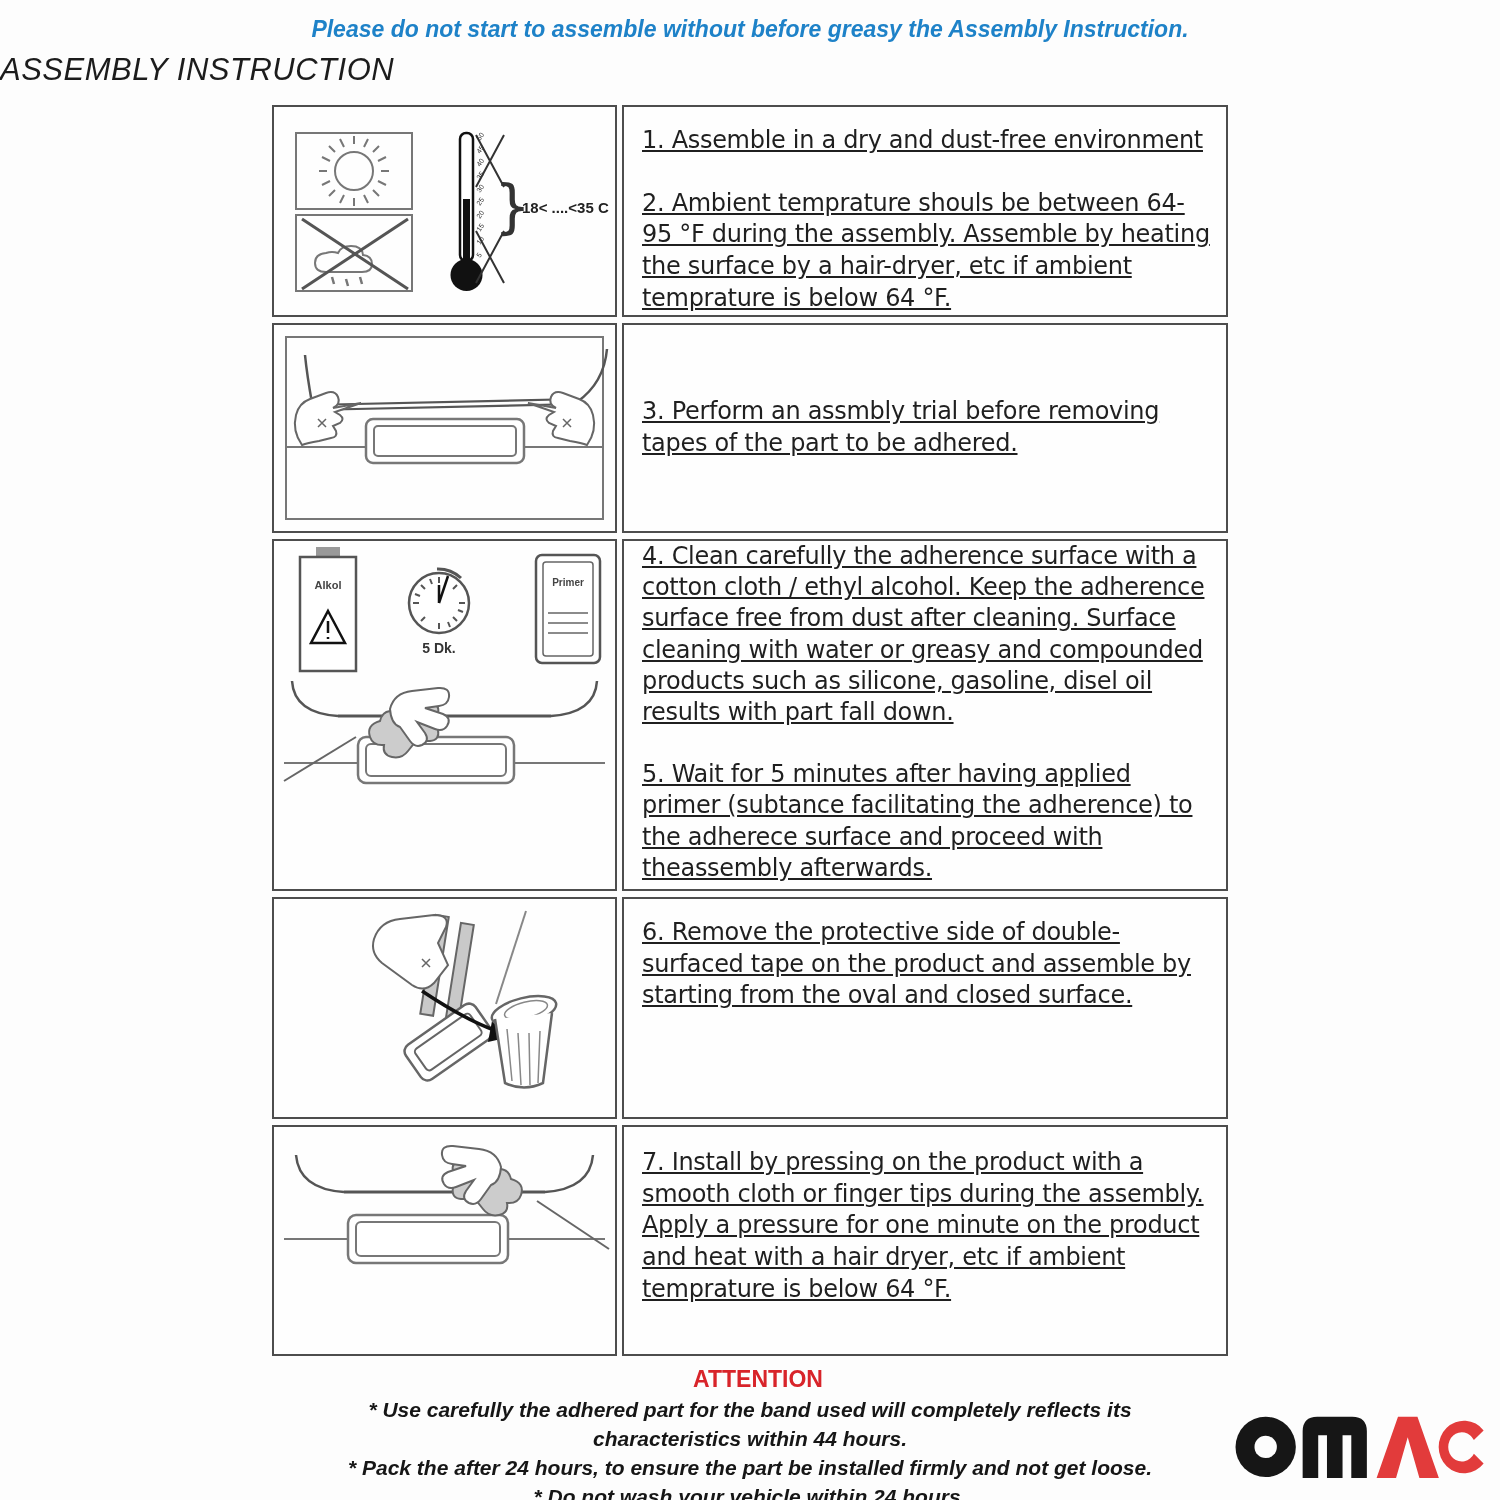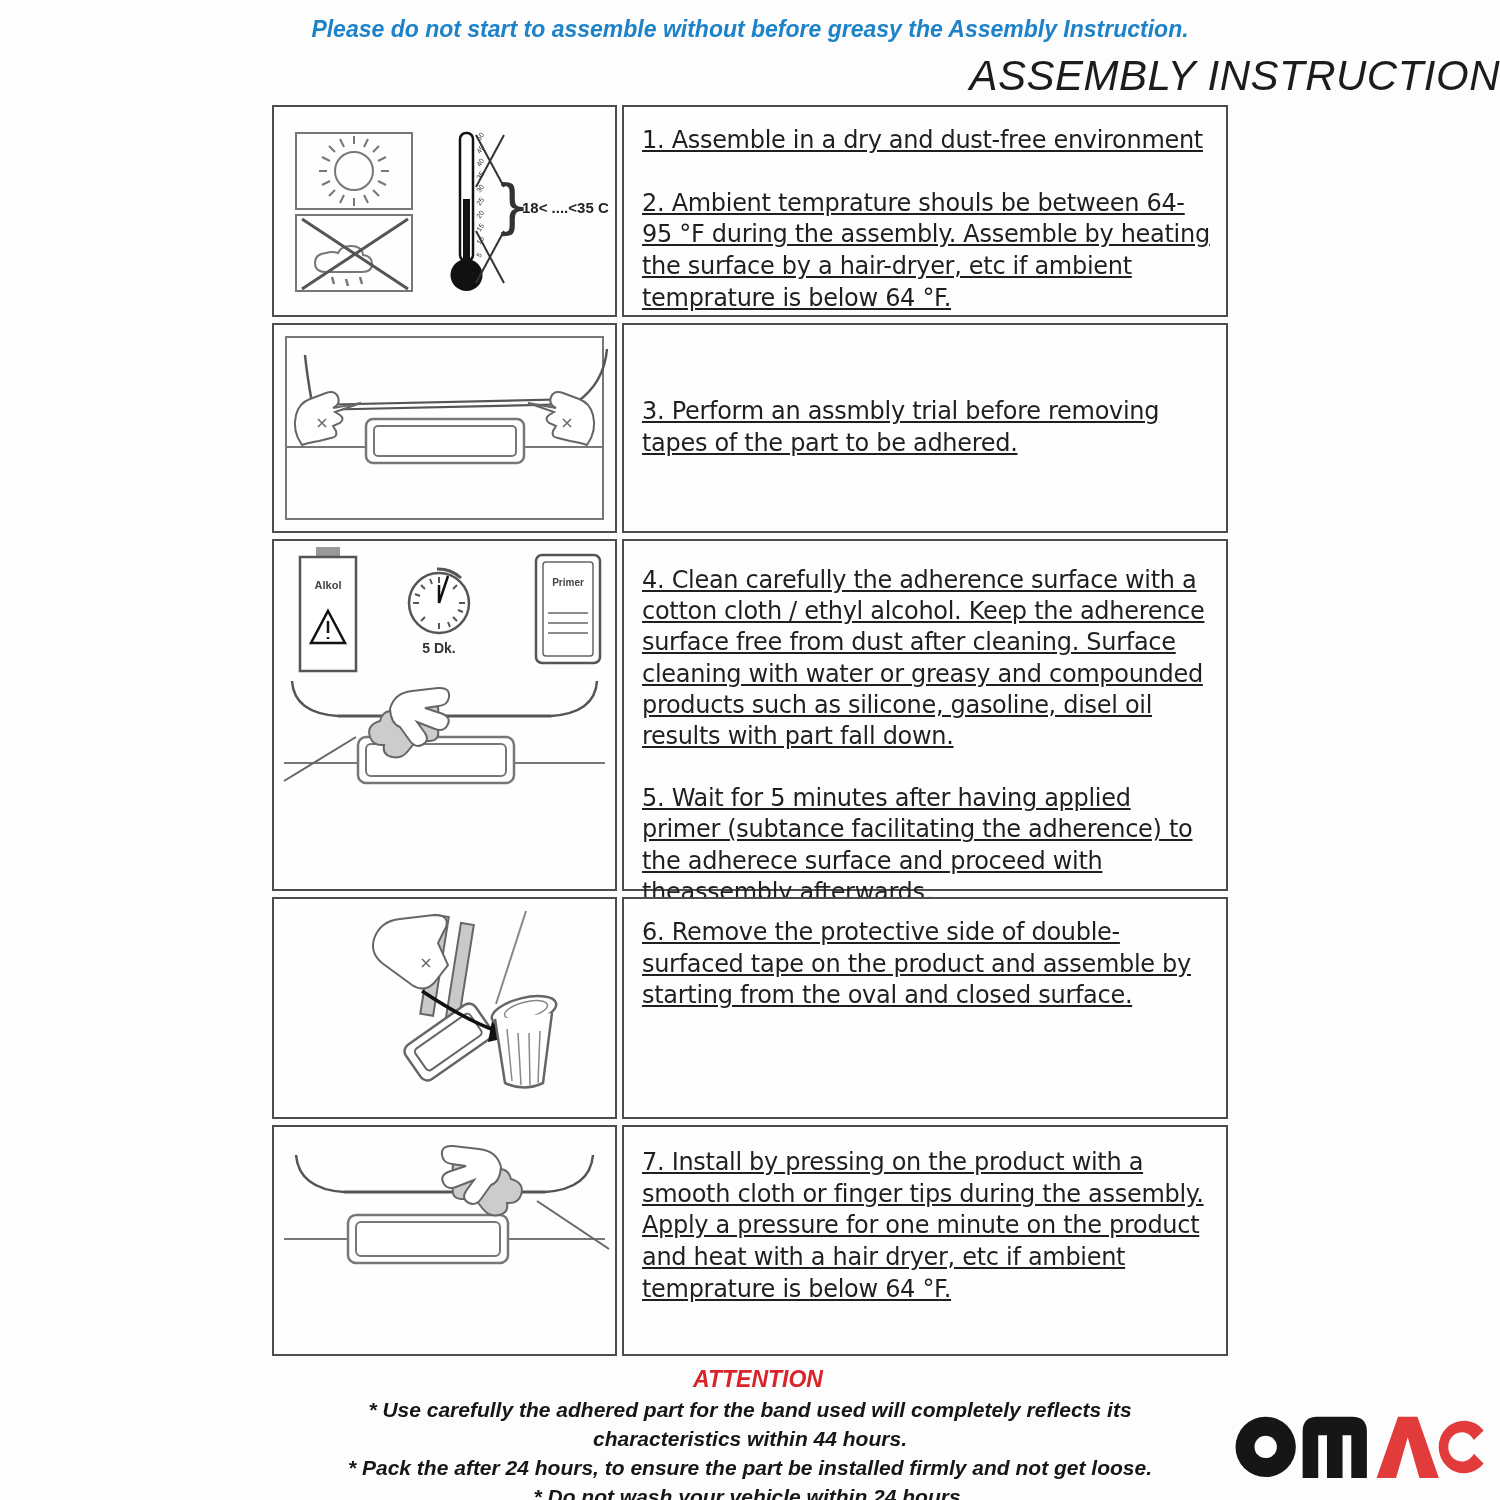--- a/index.html
+++ b/index.html
@@ -1,33 +1,33 @@
 <!DOCTYPE html>
 <html><head>
 <meta charset="utf-8">
 <style>
   html,body{margin:0;padding:0;background:#fff;}
   .page{position:relative;width:1500px;height:1500px;background:#fdfdfd;font-family:"Liberation Sans",sans-serif;overflow:hidden;}
   .notice{position:absolute;top:16px;left:0;width:100%;text-align:center;font-size:23px;font-weight:bold;font-style:italic;color:#1e82c8;}
-  .title{position:absolute;top:52px;left:0;width:100%;text-align:right;font-size:42px;font-style:italic;color:#1c1c1c;letter-spacing:.5px;}
+  .title{position:absolute;top:52px;left:0;width:100%;text-align:left;font-size:31px;font-style:italic;color:#1c1c1c;letter-spacing:.5px;}
   .instructions{position:absolute;left:272px;top:105px;display:flex;flex-direction:column;gap:6px;}
   .irow{display:flex;gap:5px;}
   .cell{box-sizing:border-box;border:2px solid #4d4d4d;background:#fefefe;}
   .cell-img{width:345px;}
   .cell-text{width:606px;padding:18px 14px 0 18px;font-family:"DejaVu Sans","Liberation Sans",sans-serif;
              font-size:24px;line-height:1.32;color:#1f1f1f;letter-spacing:-0.3px;}
   .cell-text p{margin:0 0 31px 0;text-decoration:underline;}
   .r1{height:212px}.r2{height:210px}.r3{height:352px}.r4{height:222px}.r5{height:231px}
   .vcenter{display:flex;flex-direction:column;justify-content:center;padding-top:0;}
   .r4text{}
   svg{display:block;}
   .ln{fill:none;stroke:#777;stroke-width:2;}
   .lk{fill:none;stroke:#555;stroke-width:2.5;}
   .attention{position:absolute;top:1366px;left:0;width:100%;text-align:center;}
-  .attention-title{font-size:23px;font-weight:bold;font-style:italic;color:#d8242a;margin:0 0 3px 16px;}
+  .attention-title{font-size:23px;font-weight:bold;color:#d8242a;margin:0 0 3px 16px;}
   .attention-notes{width:880px;margin:0 auto;font-size:21px;font-weight:bold;font-style:italic;color:#161616;line-height:1.38;}
   .logo{position:absolute;left:1232px;top:1408px;}
 </style>
 </head>
 <body>
 
 <div class="page">
 
   <div class="notice">Please do not start to assemble without before greasy the Assembly Instruction.</div>
   <div class="title">ASSEMBLY INSTRUCTION</div>
@@ -135,21 +135,21 @@
             <rect x="84" y="196" width="156" height="46" rx="8" fill="#fff" stroke="#777" stroke-width="2.5"></rect>
             <rect x="92" y="203" width="140" height="32" rx="5" class="ln"></rect>
           </g>
           <g transform="translate(88,140)">
             <path d="M18,40 q-14,4 -10,16 q3,9 14,8 q-2,10 8,12 q10,2 16,-6 l8,-10 14,0 q10,-1 8,-11 l-3,-12 q8,-10 -3,-16 q-9,-5 -18,1 l-12,7 -12,1 q-8,1 -10,10 z" fill="#ccc" stroke="#666" stroke-width="2"></path>
             <path d="M28,28 q4,-16 22,-18 l26,-3 q12,-1 11,9 q-1,8 -10,9 l-14,2 18,6 q9,4 4,12 q-4,6 -12,3 l-18,-7 8,11 q5,8 -3,12 q-7,3 -12,-4 l-10,-14 q-9,-3 -10,-18 z" fill="#fff" stroke="#666" stroke-width="2"></path>
             <path d="M-78,100 L-6,56" stroke="#666" stroke-width="2"></path>
           </g>
         </svg>
       </div>
-      <div class="cell cell-text r3" style="padding-top:24px;line-height:1.3;">
+      <div class="cell cell-text r3" style="padding-top:0;line-height:1.3;">
         <p>4. Clean carefully the adherence surface with a cotton cloth / ethyl alcohol. Keep the adherence surface free from dust after cleaning. Surface cleaning with water or greasy and compounded products such as silicone, gasoline, disel oil results with part fall down.</p>
         <p>5. Wait for 5 minutes after having applied primer (subtance facilitating the adherence) to the adherece surface and proceed with theassembly afterwards.</p>
       </div>
     </div>
 
     <div class="irow">
       <div class="cell cell-img r4">
         <svg viewBox="0 0 341 218" width="341" height="218">
           <path d="M252,12 L222,105" stroke="#888" stroke-width="2" fill="none"></path>
           <g transform="rotate(9 170 80)">

